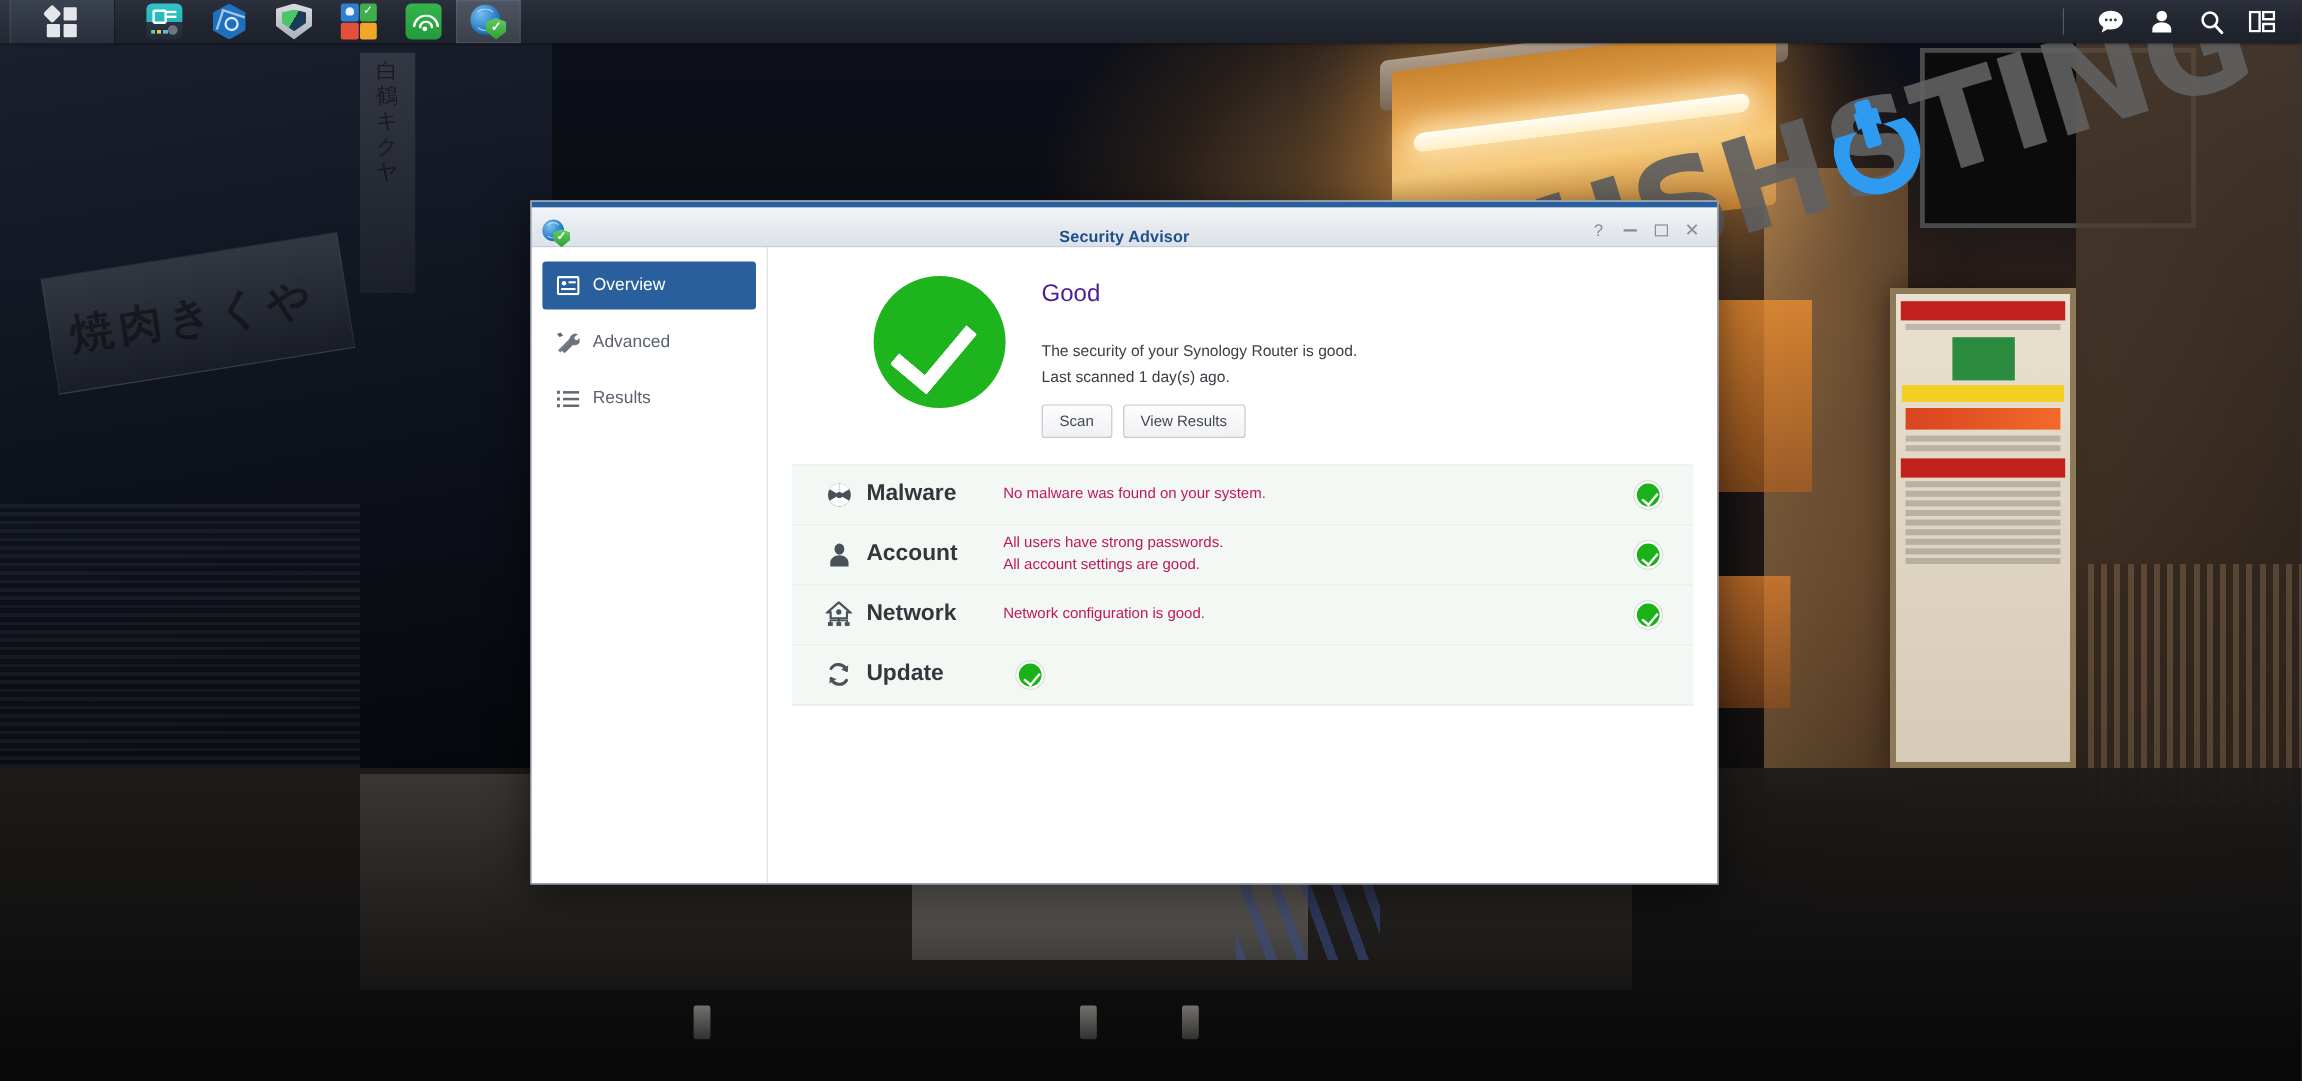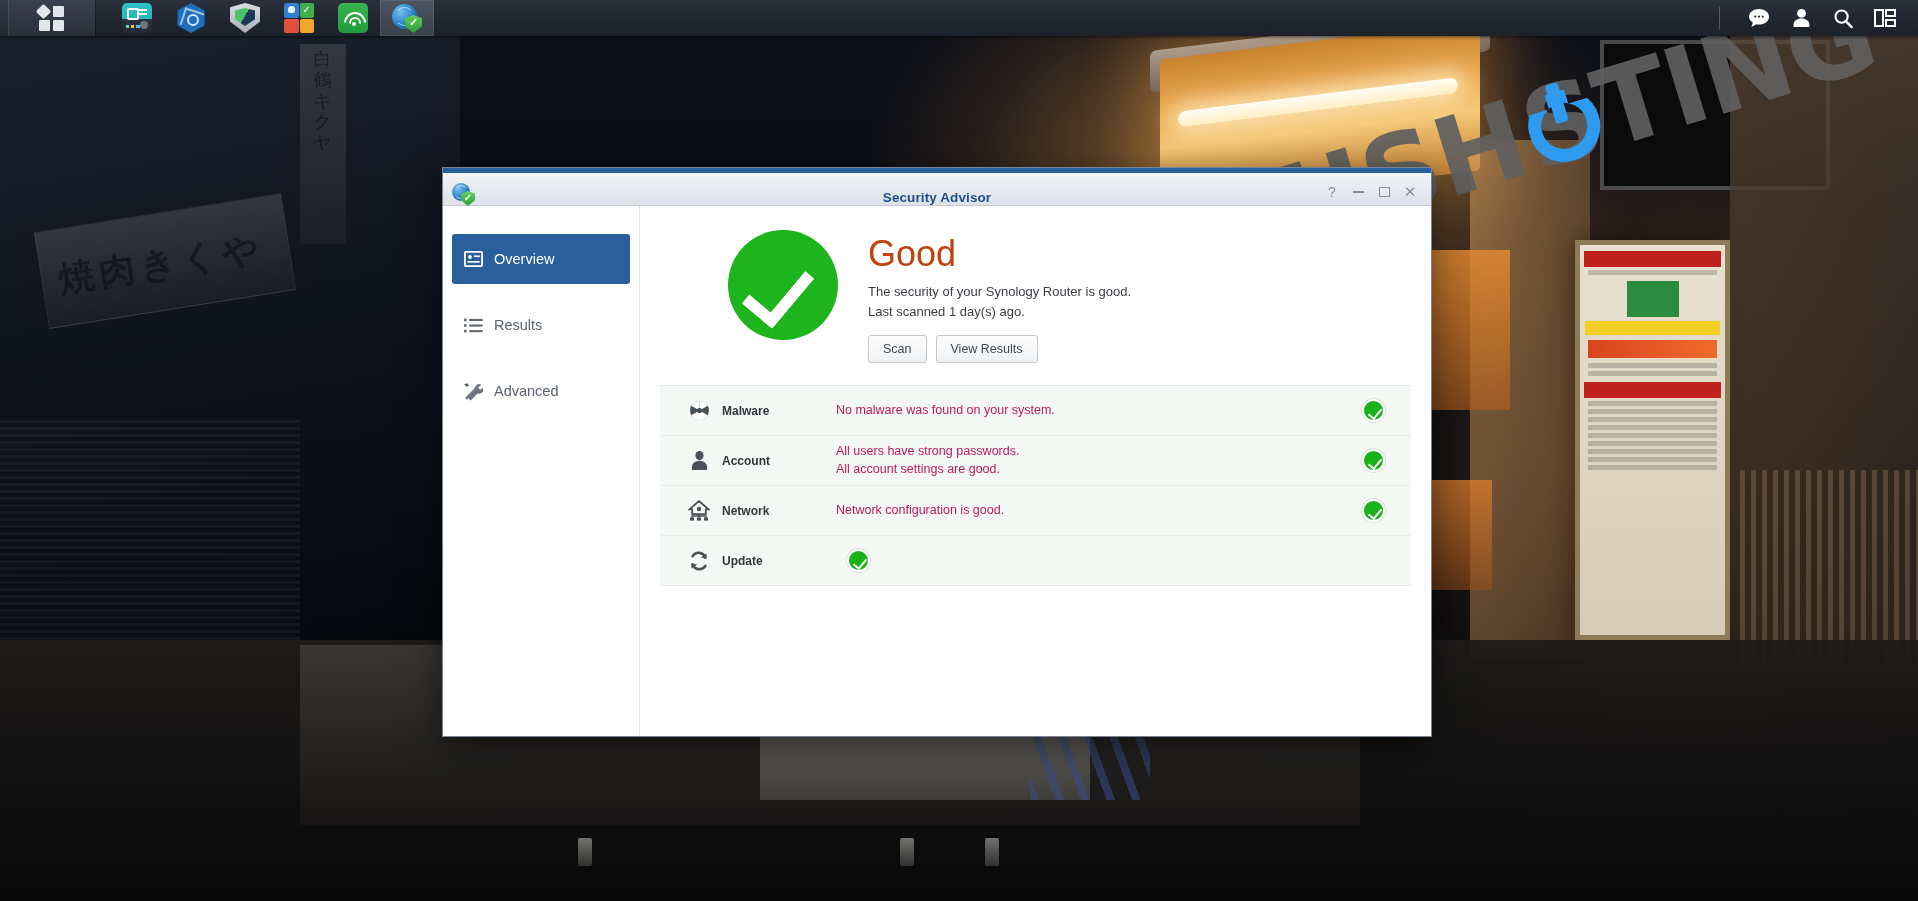--- a/index.html
+++ b/index.html
@@ -363,26 +363,25 @@
 
   
   .sidebar {
     width: 197px; flex: none;
     background: #ffffff;
     border-right: 1px solid #dfe3e8;
     padding: 12px 9px 0 9px;
   }
   .side-item {
     display: flex; align-items: center; gap: 11px;
-    height: 50px; padding: 16px 11px;
+    height: 40px; padding: 16px 11px;
     border-radius: 3px;
     color: #5b626d; font-size: 14.5px;
     cursor: pointer;
     margin-bottom: 7px;
-    margin-top: 16px;
   }
   .side-item.active { background: #2a5f9e; color: #ffffff; }
   .side-icon { width: 20px; height: 20px; flex: none; display:flex; align-items:center; justify-content:center; }
   .side-icon svg { display: block; }
 
   
   .content { flex: 1; min-width: 0; padding: 14px 20px 0 20px; overflow: hidden; background: #fff; }
 
   .hero { display: flex; align-items: flex-start; gap: 30px; padding: 10px 0 0 68px; }
   .hero-check {
@@ -393,21 +392,21 @@
   }
   .hero-check:after {
     content: '';
     position: absolute; left: 30px; top: 28px;
     width: 28px; height: 54px;
     border-right: 12px solid #fff; border-bottom: 12px solid #fff;
     transform: rotate(40deg);
     border-radius: 2px;
   }
   .hero-text { padding-top: 4px; }
-  .hero-status { font-size: 36px; color: #c2410c; line-height: 1.1; margin-bottom: 8px; }
+  .hero-status { font-size: 20px; color: #4c1d95; line-height: 1.1; margin-bottom: 27px; }
   .hero-line { font-size: 13px; color: #3b3f45; line-height: 1.6; }
   .hero-btns { margin-top: 12px; display: flex; gap: 9px; }
   .btn {
     font-family: "Liberation Sans", sans-serif;
     font-size: 12.5px; color: #44484e;
     background: linear-gradient(180deg,#fdfdfd,#f0f1f3);
     border: 1px solid #c3c8cf;
     border-radius: 3px;
     padding: 6px 14px;
     cursor: pointer;
@@ -416,21 +415,21 @@
   
   .results { margin-top: 22px; border-top: 1px solid #e6eae6; }
   .res-row {
     display: flex; align-items: center;
     height: 50px;
     background: #f4f8f4;
     border-bottom: 1px solid #e5ebe5;
     padding: 0 26px 0 22px;
   }
   .res-icon { width: 34px; flex: none; display: flex; align-items: center; justify-content: center; color: #50565e; }
-  .res-name { width: 120px; flex: none; font-size: 12px; font-weight: bold; color: #33373d; padding-left: 6px; }
+  .res-name { width: 120px; flex: none; font-size: 19px; font-weight: bold; color: #33373d; padding-left: 6px; }
   .res-msgs { flex: 1; min-width: 0; }
   .res-msg { font-size: 12.5px; color: #be185d; line-height: 1.42; }
   .res-badge { width: 34px; flex: none; display: flex; justify-content: flex-end; }
   .badge-ok {
     width: 23px; height: 23px; border-radius: 50%;
     background: #19b219;
     border: 2px solid #ffffff;
     box-shadow: 0 0 0 1px #d7e2d7;
     position: relative;
   }
@@ -609,40 +608,40 @@
               <rect x="0.9" y="0.9" width="17.2" height="14.2" rx="1.4" fill="none" stroke="#fff" stroke-width="1.9"></rect>
               <circle cx="6" cy="6" r="1.9" fill="#fff"></circle>
               <rect x="9.8" y="4.4" width="6" height="1.7" fill="#fff"></rect>
               <rect x="3.6" y="10" width="12" height="1.7" fill="#fff"></rect>
             </svg>
         </span>
         <span>Overview</span>
       </div>
       <div class="side-item">
         <span class="side-icon">
+          <svg width="20" height="19" viewBox="0 0 20 19">
+            <path d="M2 15.8 L12.6 5.2 L14.6 7.2 L4 17.8 Z" fill="#777e88"></path>
+            <path d="M1.2 2.2 L4.4 1.2 L6.2 3.8 L3.2 4.8 Z" fill="#5c636d"></path>
+            <path d="M18.6 2.5a5 5 0 0 0-6.7 6.3l-7 7 2.6 2.6 7-7a5 5 0 0 0 6.1-6.5l-2.6 2.6-2-0.5-0.5-2z" fill="#6c737d"></path>
+          </svg>
+        </span>
+        <span>Advanced</span>
+      </div>
+      <div class="side-item">
+        <span class="side-icon">
           <svg width="19" height="15" viewBox="0 0 19 15">
               <rect x="0" y="0.6" width="2.6" height="2.6" fill="#626973"></rect>
               <rect x="0" y="6.2" width="2.6" height="2.6" fill="#626973"></rect>
               <rect x="0" y="11.8" width="2.6" height="2.6" fill="#626973"></rect>
               <rect x="5.2" y="0.9" width="13.5" height="2.1" fill="#626973"></rect>
               <rect x="5.2" y="6.5" width="13.5" height="2.1" fill="#626973"></rect>
               <rect x="5.2" y="12.1" width="13.5" height="2.1" fill="#626973"></rect>
             </svg>
         </span>
         <span>Results</span>
-      </div>
-      <div class="side-item">
-        <span class="side-icon">
-          <svg width="20" height="19" viewBox="0 0 20 19">
-            <path d="M2 15.8 L12.6 5.2 L14.6 7.2 L4 17.8 Z" fill="#777e88"></path>
-            <path d="M1.2 2.2 L4.4 1.2 L6.2 3.8 L3.2 4.8 Z" fill="#5c636d"></path>
-            <path d="M18.6 2.5a5 5 0 0 0-6.7 6.3l-7 7 2.6 2.6 7-7a5 5 0 0 0 6.1-6.5l-2.6 2.6-2-0.5-0.5-2z" fill="#6c737d"></path>
-          </svg>
-        </span>
-        <span>Advanced</span>
       </div>
     </div>
 
     <div class="content">
 
       <div class="hero">
         <div class="hero-check"></div>
         <div class="hero-text">
           <div class="hero-status">Good</div>
           <div class="hero-line">The security of your Synology Router is good.</div>

